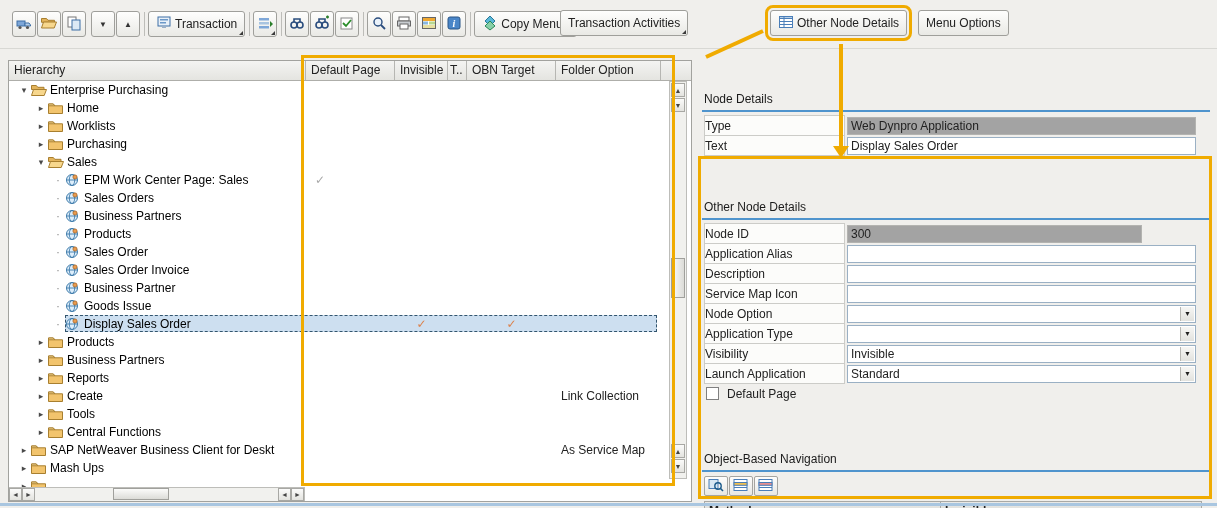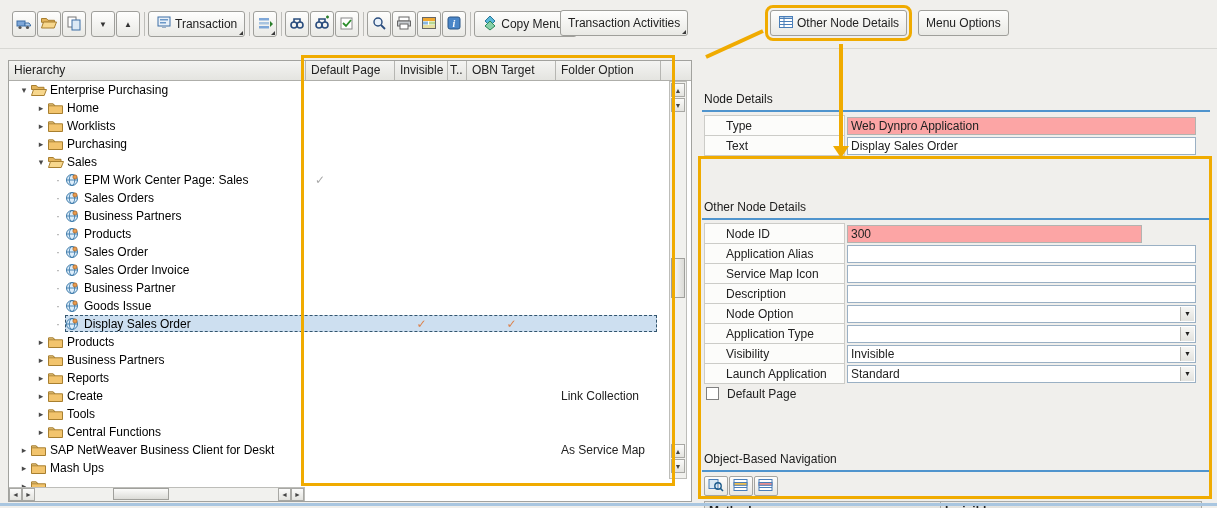--- a/index.html
+++ b/index.html
@@ -49,23 +49,23 @@
   .hs-btn{width:13px;height:13px;background:linear-gradient(#fbfbfa,#e3e3df);border:1px solid #a8a8a4;box-sizing:border-box;font-size:7px;color:#444;display:flex;align-items:center;justify-content:center;flex:0 0 13px;}
   .hs-track{flex:1;position:relative;height:13px;}
   .hs-thumb{position:absolute;left:32%;top:0;width:56px;height:12px;background:linear-gradient(#fbfbfa,#dcdcd8);border:1px solid #a0a09c;box-sizing:border-box;}
   
   .right-panel{position:absolute;left:700px;top:54px;width:512px;height:448px;}
   .section{position:absolute;left:0;width:512px;margin-top:35px;}
   .stitle{padding:3px 0 0 4px;height:16px;color:#1a1a1a;}
   .sline{height:2px;background:var(--secline,#4F94CD);margin:2px 2px 0 2px;}
   .fields{padding-top:4px;}
   .frow{display:flex;align-items:center;height:21px;margin-top:-1px;padding-left:4px;}
-  .flabel{flex:0 0 141px;width:141px;height:21px;line-height:20px;border:1px solid #ccccc8;background:#fcfcfa;padding:0 21px;box-sizing:border-box;overflow:hidden;white-space:nowrap;}
+  .flabel{flex:0 0 141px;width:141px;height:21px;line-height:20px;border:1px solid #ccccc8;background:#fcfcfa;padding:0 0;box-sizing:border-box;overflow:hidden;white-space:nowrap;}
   .finput{height:18px;line-height:16px;border:1px solid #9ab0c4;background:#fff;color:#222;padding:0 3px;box-sizing:border-box;margin-left:2px;width:349px;white-space:nowrap;overflow:hidden;}
-  .finput.ro{background:#fca5a5;border-color:#b3b3b0;}
+  .finput.ro{background:#a3a3a3;border-color:#b3b3b0;}
   .finput.w-med{width:295px;} .finput.w-short{width:238px;}
   .finput.select{position:relative;padding-right:16px;}
   .selarr{position:absolute;right:1px;top:1px;bottom:1px;width:13px;display:flex;align-items:center;justify-content:center;
           font-size:7px;color:#222;background:linear-gradient(#f6f6f4,#e2e2de);border-left:1px solid #b8b8b4;}
   .cb{width:13px;height:13px;border:1px solid #808080;background:#fff;margin-left:2px;box-sizing:border-box;}
   .cblabel{margin-left:8px;}
   .obn-toolbar{display:flex;gap:1px;padding:4px 0 2px 4px;}
   .obtn{width:24px;height:20px;display:flex;align-items:center;justify-content:center;background:linear-gradient(#fdfdfc,#e8e8e4);border:1px solid #a5a5a1;border-radius:2px;box-sizing:border-box;}
   .obn-table{margin:3px 0 0 4px;}
   .obn-head{display:flex;font-weight:bold;}
@@ -678,25 +678,25 @@
       <div class="fields" id="ond-fields">
           <div class="frow">
             <span class="flabel">Node ID</span>
             <span class="finput ro w-med">300</span>
           </div>
           <div class="frow">
             <span class="flabel">Application Alias</span>
             <span class="finput"></span>
           </div>
           <div class="frow">
+            <span class="flabel">Description</span>
+            <span class="finput"></span>
+          </div>
+          <div class="frow">
             <span class="flabel">Service Map Icon</span>
-            <span class="finput"></span>
-          </div>
-          <div class="frow">
-            <span class="flabel">Description</span>
             <span class="finput"></span>
           </div>
           <div class="frow">
             <span class="flabel">Node Option</span>
             <span class="finput select"><span></span><span class="selarr">▼</span></span>
           </div>
           <div class="frow">
             <span class="flabel">Application Type</span>
             <span class="finput select"><span></span><span class="selarr">▼</span></span>
           </div>

